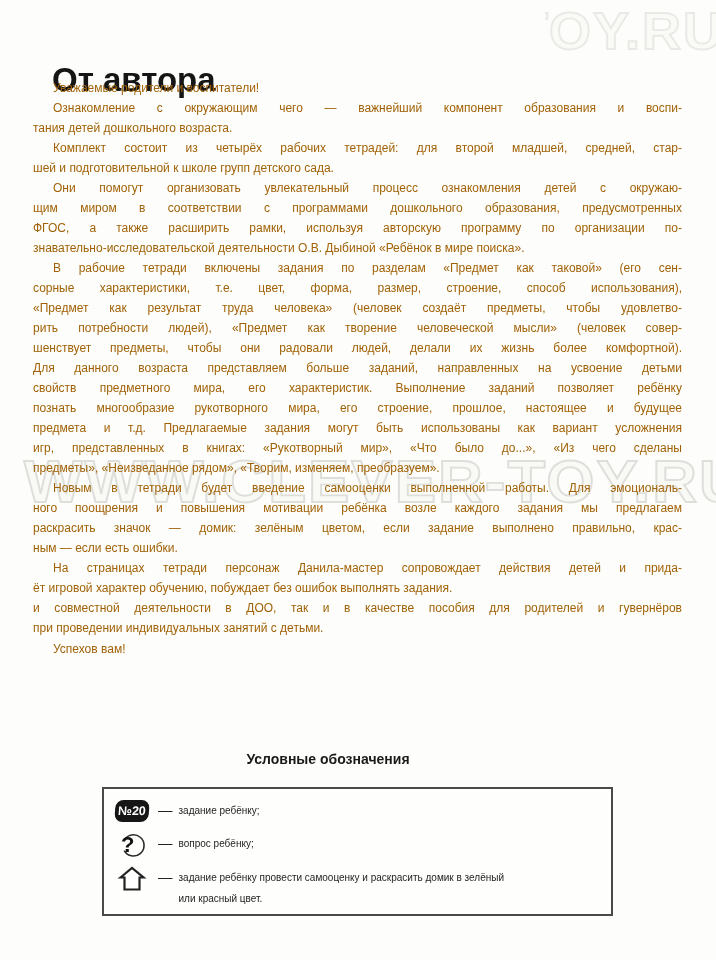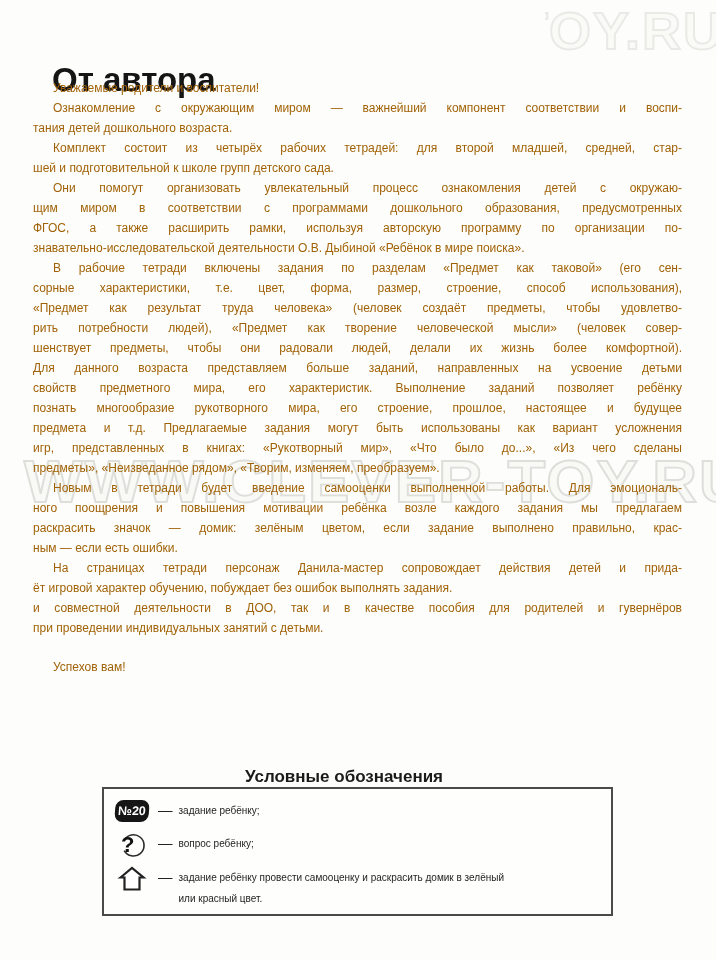--- a/index.html
+++ b/index.html
@@ -22,25 +22,25 @@
   .title {
     position:absolute; z-index:1; left:52px; top:42px;
     font-size:33px; line-height:32px; font-weight:700; color:#151515;
   }
   .text { position:absolute; z-index:1; left:33px; top:78px; width:649px;
     font-size:12px; line-height:20px; color:#a16207; }
   .para { margin:0; }
   .line { height:20px; overflow:hidden; text-align:justify; text-align-last:justify; }
   .line.first { text-indent:20px; }
   .line.last { text-align-last:left; }
-  .para.signoff { margin-top:19px; }
+  .para.signoff { margin-top:1px; }
 
   .legend-heading {
     position:absolute; z-index:1; left:0; top:751px; width:656px;
-    text-align:center; font-size:17px; font-weight:700; color:#1a1a1a; margin:16px;
+    text-align:center; font-size:14px; font-weight:700; color:#1a1a1a; margin:0;
   }
   .legend-box {
     position:absolute; z-index:1; left:102px; top:787px; width:511px; height:129px;
     box-sizing:border-box; border:2px solid #4a4a4a; background:rgba(255,255,255,0.6);
     padding:11px 10px 0 8px;
   }
   .legend-row { display:flex; align-items:flex-start; }
   .legend-row .icon-cell { width:40px; flex:0 0 40px; display:flex; justify-content:center; }
   .legend-row .dash { flex:0 0 14px; margin:0 6px 0 6px; line-height:20px; font-size:14.5px; color:#222; }
   .legend-row .labels { font-size:10px; line-height:21px; color:#1e1e1e; }
@@ -68,21 +68,21 @@
 
   <div class="wm wm-main">WWW.CLEVER-TOY.RU</div>
 
   <h1 class="title">От автора</h1>
 
   <div class="text" id="paragraphs">
       <div class="para">
         <div class="line first last">Уважаемые родители и воспитатели!</div>
       </div>
       <div class="para">
-        <div class="line first">Ознакомление с окружающим миром — важнейший компонент соответствии и воспи-</div>
+        <div class="line first">Ознакомление с окружающим чего — важнейший компонент образования и воспи-</div>
         <div class="line last">тания детей дошкольного возраста.</div>
       </div>
       <div class="para">
         <div class="line first">Комплект состоит из четырёх рабочих тетрадей: для второй младшей, средней, стар-</div>
         <div class="line last">шей и подготовительной к школе групп детского сада.</div>
       </div>
       <div class="para">
         <div class="line first">Они помогут организовать увлекательный процесс ознакомления детей с окружаю-</div>
         <div class="line">щим миром в соответствии с программами дошкольного образования, предусмотренных</div>
         <div class="line">ФГОС, а также расширить рамки, используя авторскую программу по организации по-</div>

